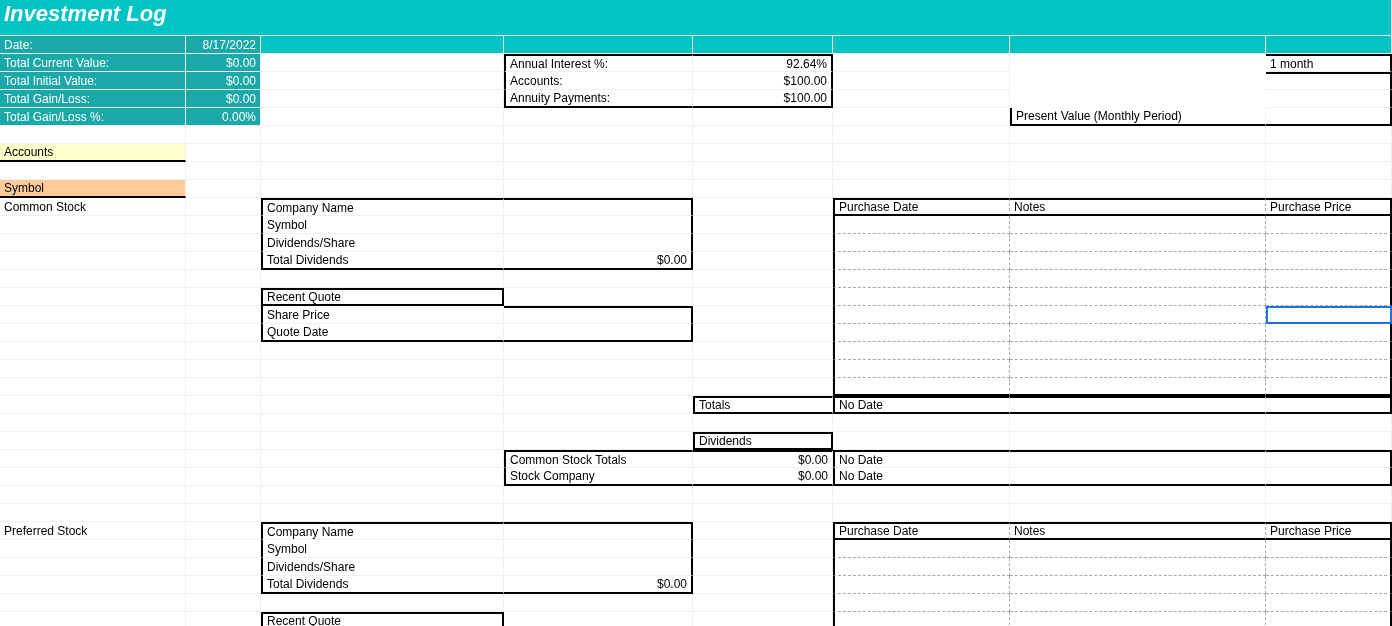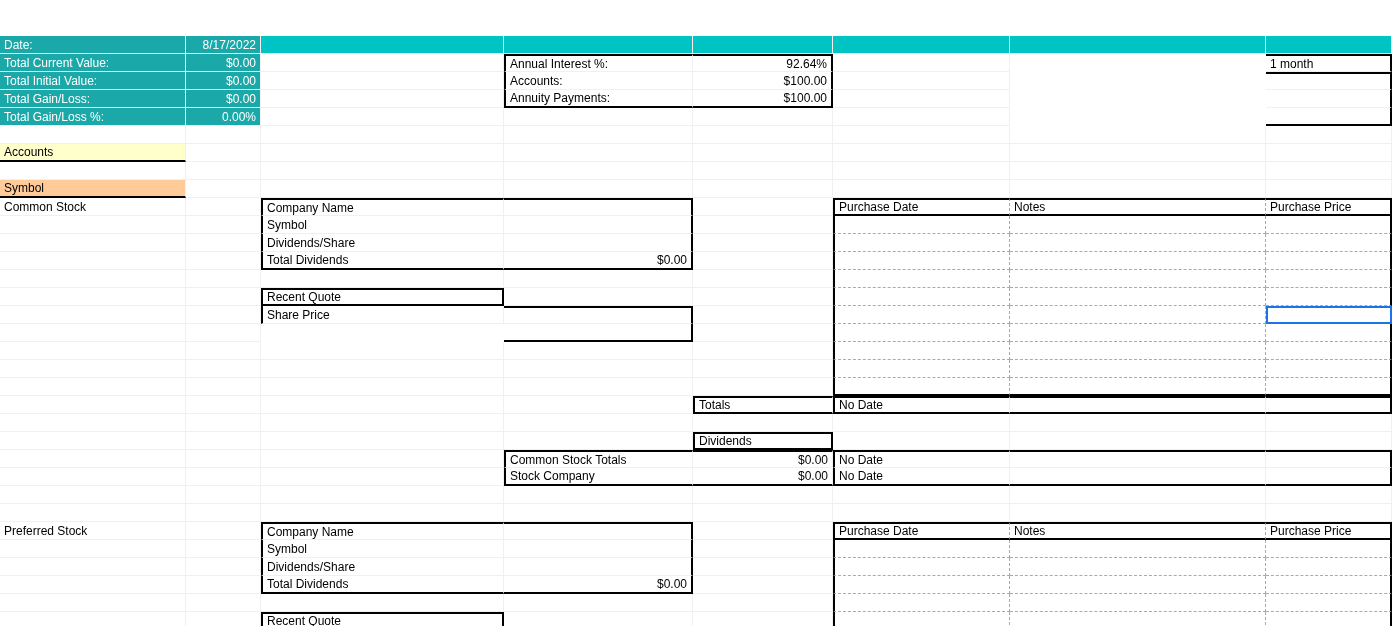--- a/index.html
+++ b/index.html
@@ -49,20 +49,21 @@
   .bdr { border-right: 1px dashed #aaa; }
   .right { justify-content: flex-end; }
   .selected { outline: 2px solid #1a73e8; outline-offset:-2px; }
   .r3tail { background:#00c4c4; }
 </style>
 </head>
 <body>
 
 <div class="sheet">
 
+  <div class="cell title">Investment Log</div>
 
   <div class="cell summary-label" style="grid-column:1;grid-row:3">Date:</div>
   <div class="cell summary-val" style="grid-column:2;grid-row:3">8/17/2022</div>
   <div class="cell r3tail" style="grid-column:3;grid-row:3"></div>
   <div class="cell r3tail" style="grid-column:4;grid-row:3"></div>
   <div class="cell r3tail" style="grid-column:5;grid-row:3"></div>
   <div class="cell r3tail" style="grid-column:6;grid-row:3"></div>
   <div class="cell r3tail" style="grid-column:7;grid-row:3"></div>
   <div class="cell r3tail" style="grid-column:8;grid-row:3"></div>
 
@@ -89,20 +90,21 @@
   <div class="cell br bb right" style="grid-column:5;grid-row:6">$100.00</div>
   <div class="cell" style="grid-column:6;grid-row:6"></div>
   <div class="cell br" style="grid-column:8;grid-row:6"></div>
 
   <div class="cell summary-label" style="grid-column:1;grid-row:7">Total Gain/Loss %:</div>
   <div class="cell summary-val" style="grid-column:2;grid-row:7">0.00%</div>
   <div class="cell" style="grid-column:3;grid-row:7"></div>
   <div class="cell" style="grid-column:4;grid-row:7"></div>
   <div class="cell" style="grid-column:5;grid-row:7"></div>
   <div class="cell" style="grid-column:6;grid-row:7"></div>
+  <div class="cell bl bb" style="grid-column:7;grid-row:7">Present Value (Monthly Period)</div>
   <div class="cell br bb" style="grid-column:8;grid-row:7"></div>
 
   <div class="cell" style="grid-column:1;grid-row:8"></div>
   <div class="cell" style="grid-column:2;grid-row:8"></div>
   <div class="cell" style="grid-column:3;grid-row:8"></div>
   <div class="cell" style="grid-column:4;grid-row:8"></div>
   <div class="cell" style="grid-column:5;grid-row:8"></div>
   <div class="cell" style="grid-column:6;grid-row:8"></div>
   <div class="cell" style="grid-column:7;grid-row:8"></div>
   <div class="cell" style="grid-column:8;grid-row:8"></div>
@@ -192,20 +194,21 @@
   <div class="cell" style="grid-column:2;grid-row:18"></div>
   <div class="cell bl" style="grid-column:3;grid-row:18">Share Price</div>
   <div class="cell br bt" style="grid-column:4;grid-row:18"></div>
   <div class="cell" style="grid-column:5;grid-row:18"></div>
   <div class="cell bl bdb bdr" style="grid-column:6;grid-row:18"></div>
   <div class="cell bdb bdr" style="grid-column:7;grid-row:18"></div>
   <div class="cell br bdb selected" style="grid-column:8;grid-row:18"></div>
 
   <div class="cell" style="grid-column:1;grid-row:19"></div>
   <div class="cell" style="grid-column:2;grid-row:19"></div>
+  <div class="cell bl bb" style="grid-column:3;grid-row:19">Quote Date</div>
   <div class="cell br bb" style="grid-column:4;grid-row:19"></div>
   <div class="cell" style="grid-column:5;grid-row:19"></div>
   <div class="cell bl bdb bdr" style="grid-column:6;grid-row:19"></div>
   <div class="cell bdb bdr" style="grid-column:7;grid-row:19"></div>
   <div class="cell br bdb" style="grid-column:8;grid-row:19"></div>
 
   <div class="cell" style="grid-column:1;grid-row:20"></div>
     <div class="cell" style="grid-column:2;grid-row:20"></div>
     <div class="cell" style="grid-column:3;grid-row:20"></div>
     <div class="cell" style="grid-column:4;grid-row:20"></div>

